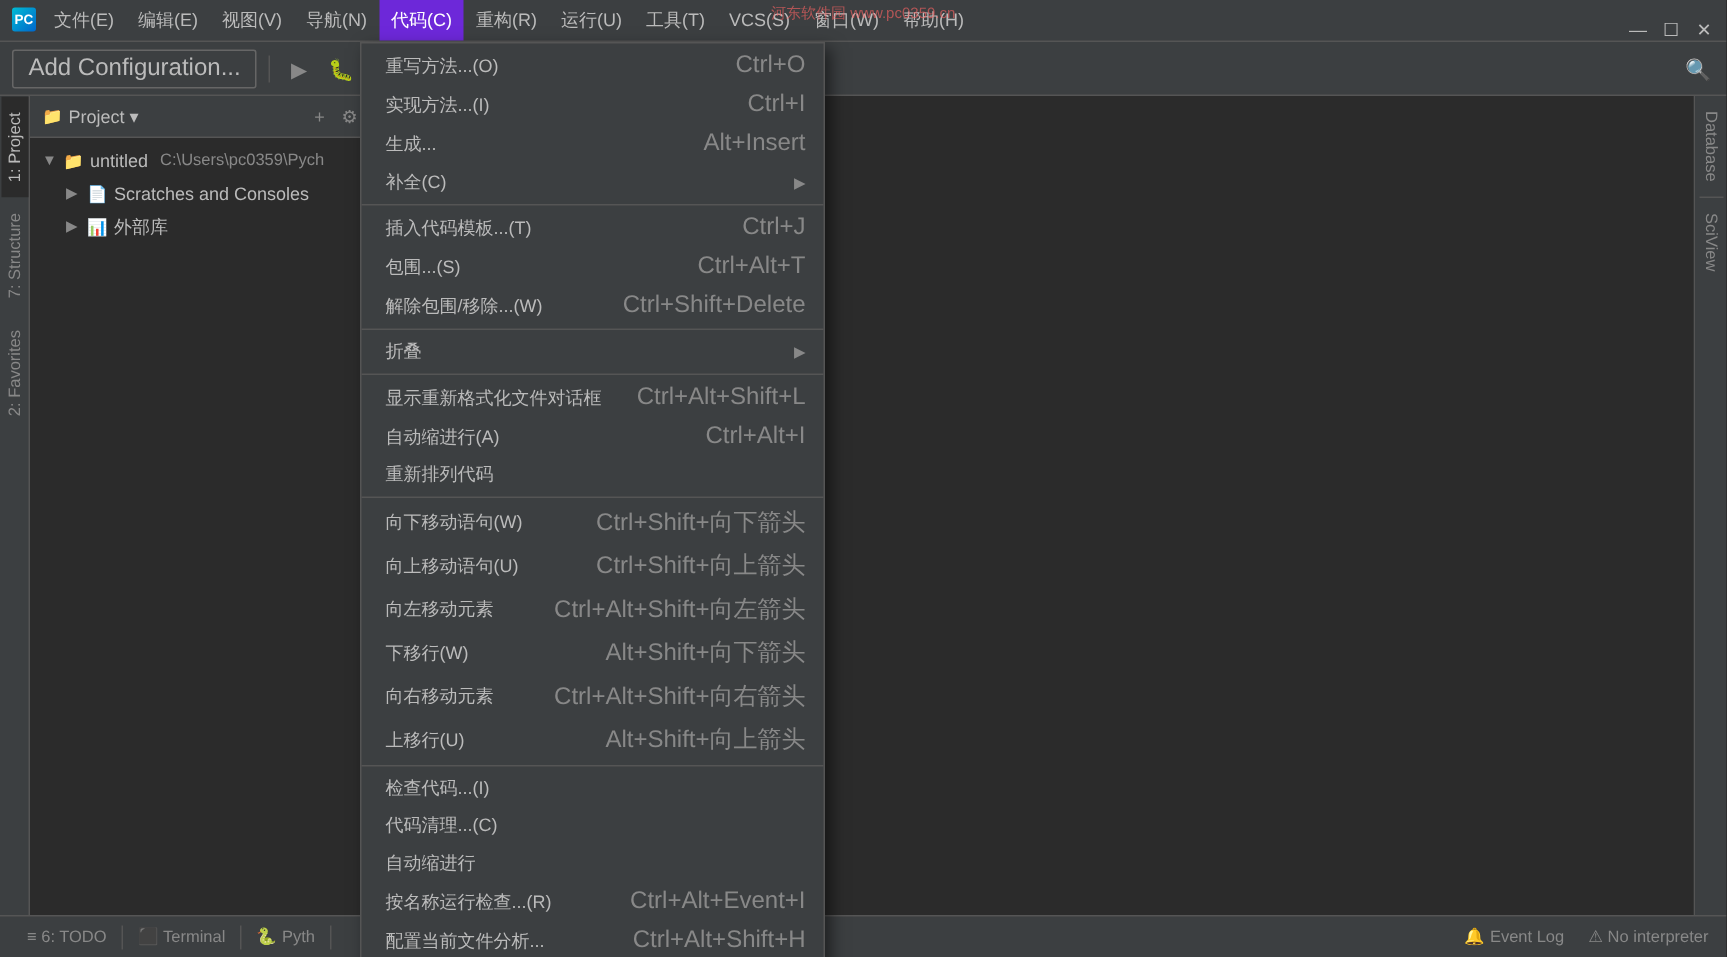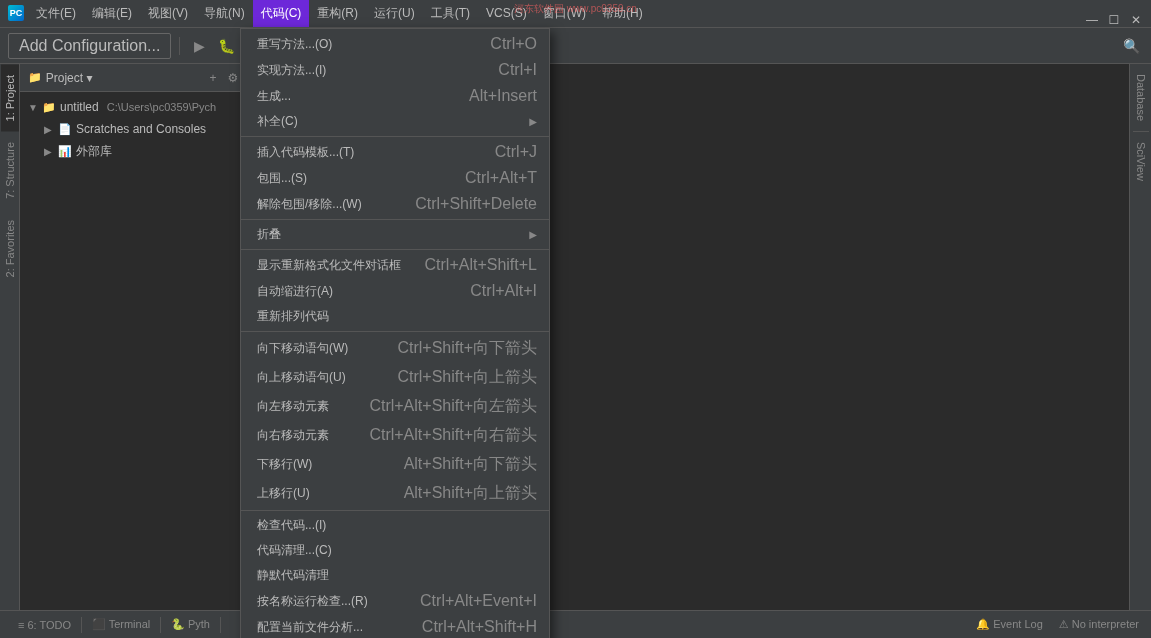--- a/index.html
+++ b/index.html
@@ -539,40 +539,40 @@
     </div>
     <div class="dd-item">
       <span class="dd-item-label">向上移动语句(U)</span>
       <span class="dd-item-shortcut">Ctrl+Shift+向上箭头</span>
     </div>
     <div class="dd-item">
       <span class="dd-item-label">向左移动元素</span>
       <span class="dd-item-shortcut">Ctrl+Alt+Shift+向左箭头</span>
     </div>
     <div class="dd-item">
+      <span class="dd-item-label">下移行(W)</span>
+      <span class="dd-item-shortcut">Alt+Shift+向下箭头</span>
+    </div>
+    <div class="dd-item">
       <span class="dd-item-label">向右移动元素</span>
       <span class="dd-item-shortcut">Ctrl+Alt+Shift+向右箭头</span>
     </div>
     <div class="dd-item">
-      <span class="dd-item-label">下移行(W)</span>
-      <span class="dd-item-shortcut">Alt+Shift+向下箭头</span>
-    </div>
-    <div class="dd-item">
       <span class="dd-item-label">上移行(U)</span>
       <span class="dd-item-shortcut">Alt+Shift+向上箭头</span>
     </div>
     <div class="dd-sep"></div>
     <div class="dd-item">
       <span class="dd-item-label">检查代码...(I)</span>
     </div>
     <div class="dd-item">
       <span class="dd-item-label">代码清理...(C)</span>
     </div>
     <div class="dd-item">
-      <span class="dd-item-label">静默代码清理</span>
+      <span class="dd-item-label">自动缩进行</span>
     </div>
     <div class="dd-item">
       <span class="dd-item-label">按名称运行检查...(R)</span>
       <span class="dd-item-shortcut">Ctrl+Alt+Event+I</span>
     </div>
     <div class="dd-item">
       <span class="dd-item-label">配置当前文件分析...</span>
       <span class="dd-item-shortcut">Ctrl+Alt+Shift+H</span>
     </div>
   </div>

